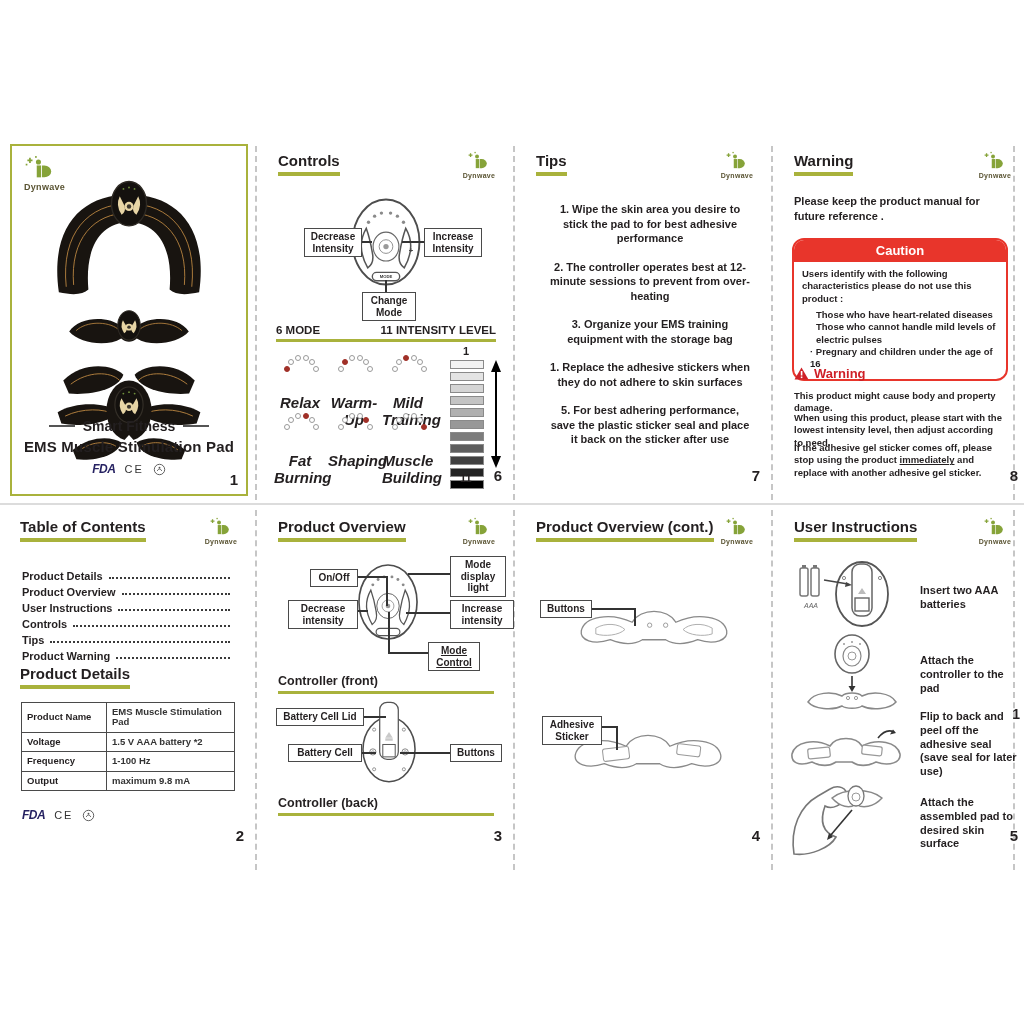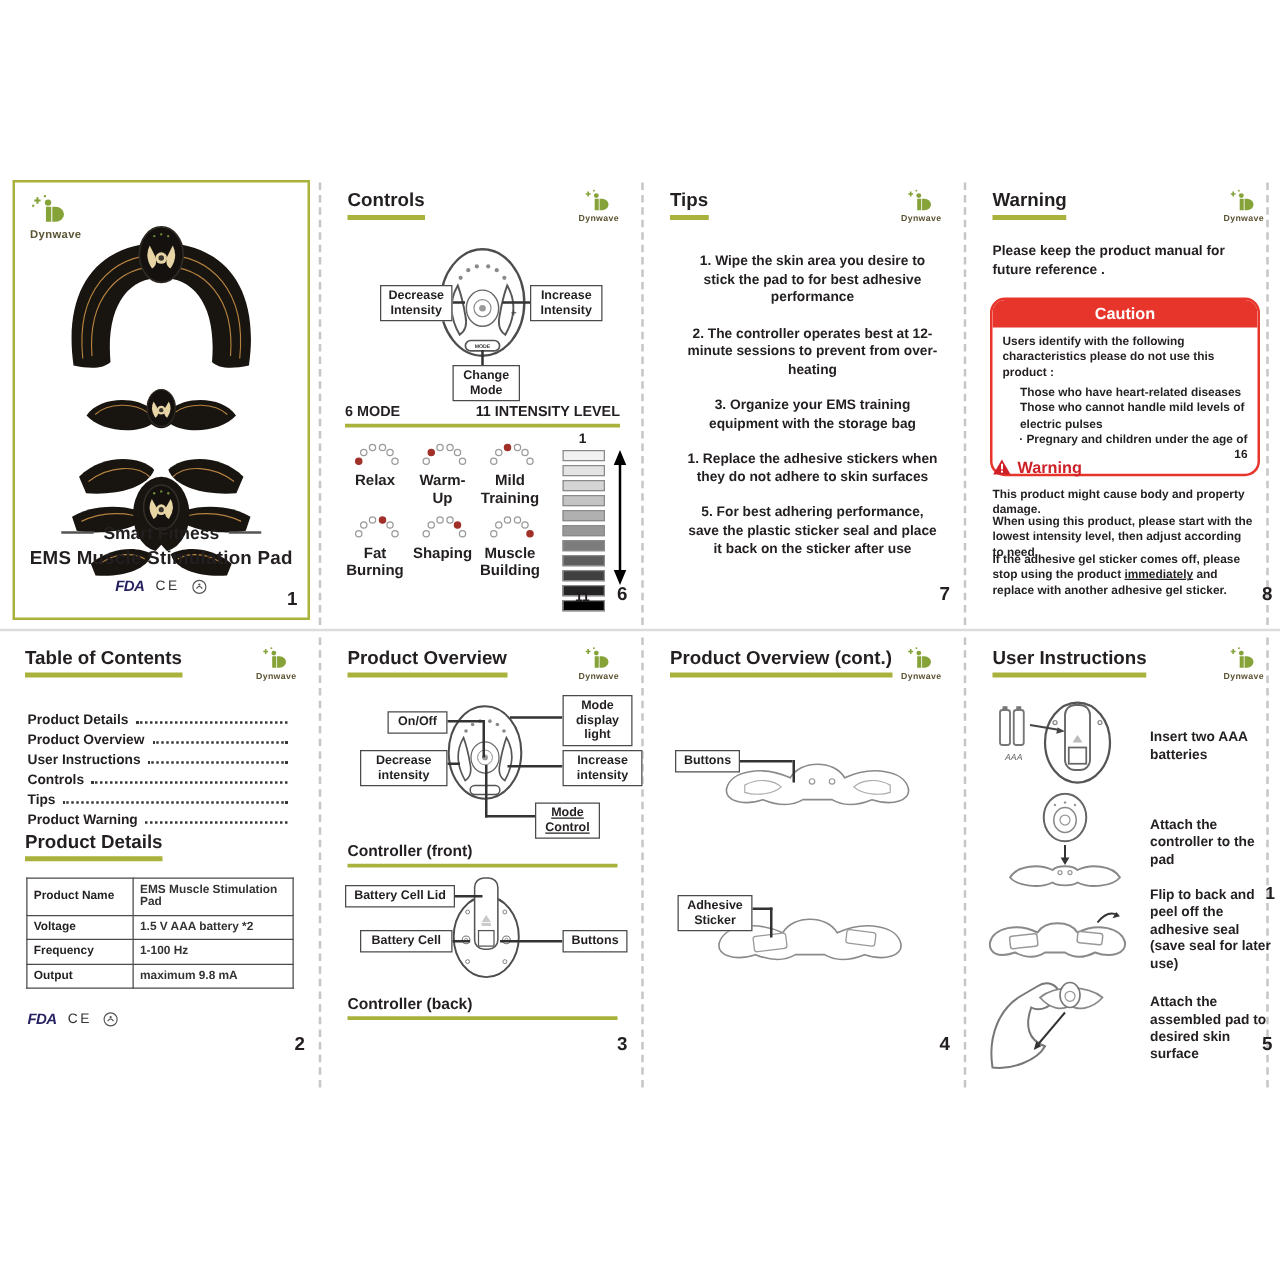--- a/index.html
+++ b/index.html
@@ -45,21 +45,21 @@
   
   .mode-head{display:flex;justify-content:space-between;font-size:11.5px;font-weight:bold;}
   .mode-rule{height:2.5px;background:#a9b23c;margin-top:3px;}
   .mode-cell{position:absolute;width:52px;text-align:center;}
   .mode-icon{position:relative;width:38px;height:22px;margin:0 auto;}
   .mdot{position:absolute;width:4px;height:4px;border:1px solid #9a9a9a;border-radius:50%;background:#fff;}
   .mdot.red{background:#a03028;border-color:#a03028;}
   .mdot:nth-child(1){left:3px;top:14px;} .mdot:nth-child(2){left:7px;top:7px;}
   .mdot:nth-child(3){left:14px;top:3px;} .mdot:nth-child(4){left:22px;top:3px;}
   .mdot:nth-child(5){left:28px;top:7px;} .mdot:nth-child(6){left:32px;top:14px;}
-  .mode-lab{font-size:12px;font-weight:bold;line-height:1.15;margin-top:4px;}
+  .mode-lab{font-size:15px;font-weight:bold;line-height:1.15;margin-top:20px;font-style:italic;}
   .ibar{width:32px;height:7px;border:1px solid #8a8a8a;margin-bottom:3px;}
   .ibars{position:absolute;}
   .ibar:nth-child(1){background:#f2f2f2;} .ibar:nth-child(2){background:#e4e4e4;}
   .ibar:nth-child(3){background:#d5d5d5;} .ibar:nth-child(4){background:#c4c4c4;}
   .ibar:nth-child(5){background:#b0b0b0;} .ibar:nth-child(6){background:#989898;}
   .ibar:nth-child(7){background:#7c7c7c;} .ibar:nth-child(8){background:#5e5e5e;}
   .ibar:nth-child(9){background:#404040;} .ibar:nth-child(10){background:#242424;}
   .ibar:nth-child(11){background:#000;}
   .inum{font-size:11px;font-weight:bold;}
   
@@ -373,21 +373,21 @@
       <div class="logo-word">Dynwave</div>
     </div>
     <div class="body-text" style="position:absolute;left:20px;top:52px;width:206px;">Please keep the product manual for future reference .</div>
     <div class="caution" style="position:absolute;left:18px;top:96px;width:212px;">
       <div class="caution-head">Caution</div>
       <div class="caution-body">
         <div>Users identify with the following characteristics please do not use this product :</div>
         <div style="height:4px;"></div>
         <div class="caution-item">Those who have heart-related diseases</div>
         <div class="caution-item">Those who cannot handle mild levels of electric pulses</div>
-        <div class="caution-item" style="margin-left:8px;text-align:right;">·  Pregnary and children under the age of 16</div>
+        <div class="caution-item" style="margin-left:8px;">·  Pregnary and children under the age of 16</div>
       </div>
     </div>
     <div class="red-warn" style="position:absolute;left:20px;top:224px;">
       <svg width="15" height="13" viewBox="0 0 15 13">
         <path d="M7.5,0.5 L14.5,12.5 H0.5 Z" fill="#cf2027"></path>
         <rect x="6.8" y="4" width="1.6" height="4.5" fill="#fff"></rect>
           <rect x="6.8" y="9.5" width="1.6" height="1.6" fill="#fff"></rect>
       </svg>
       <span>Warning</span>
     </div>

